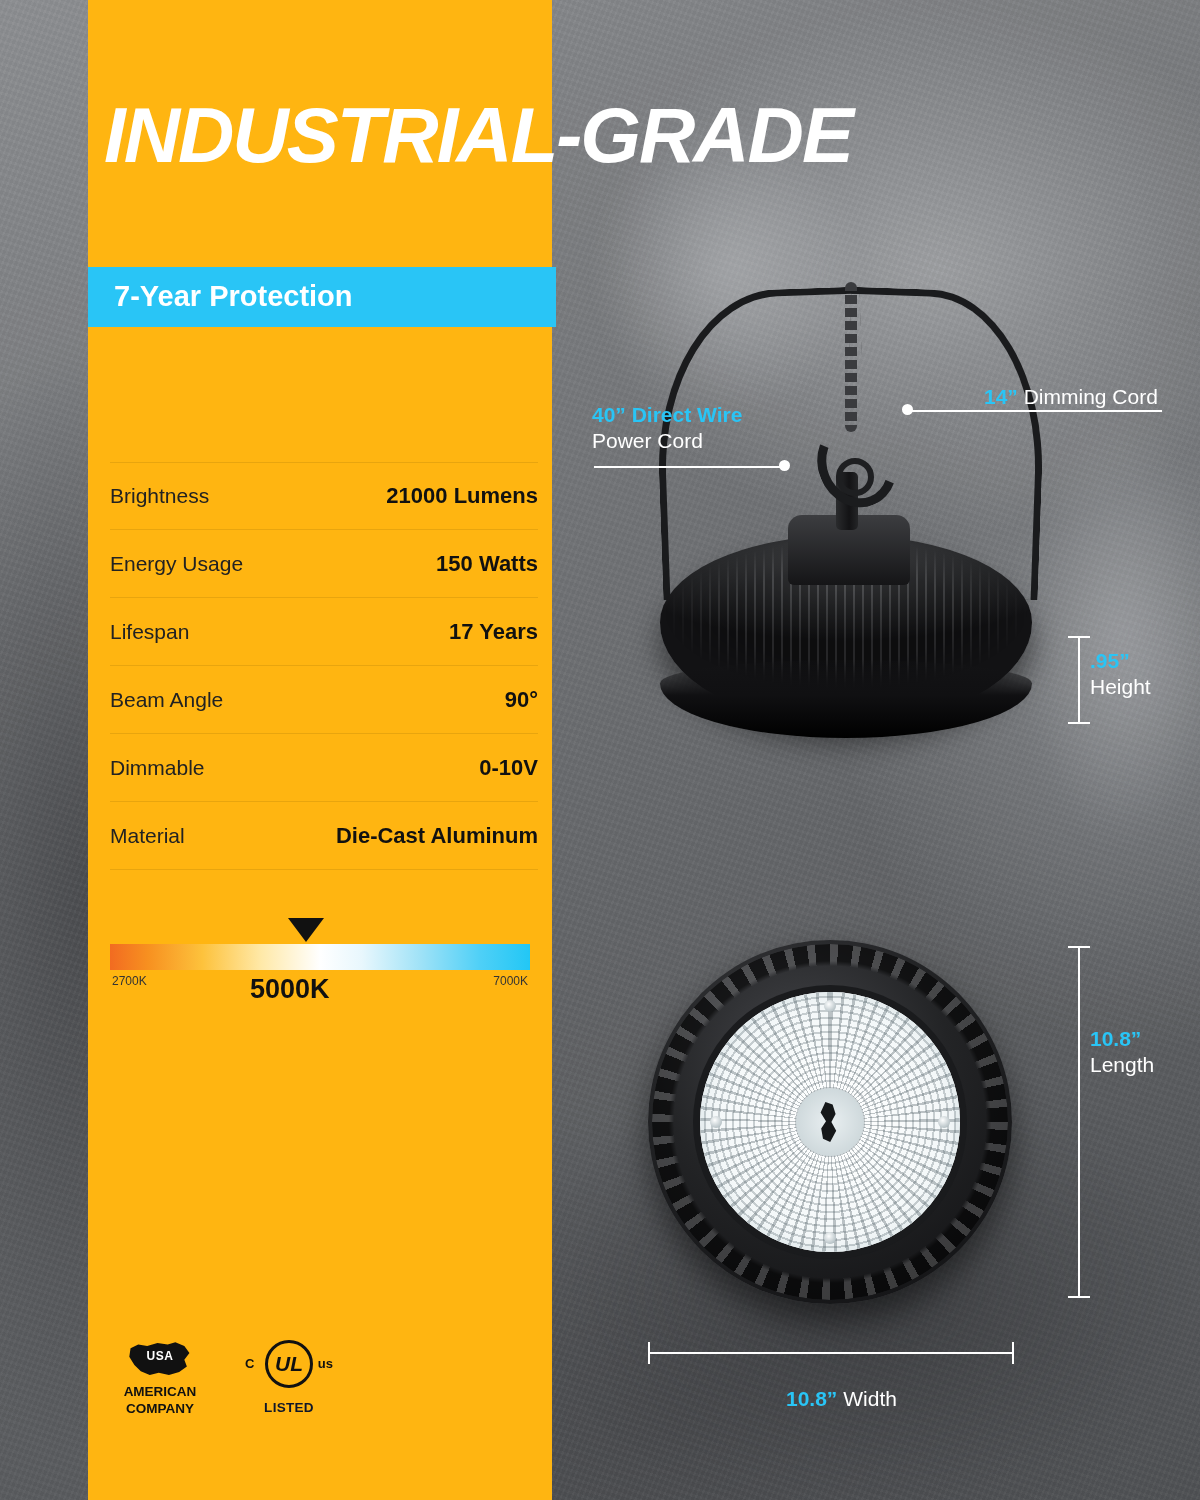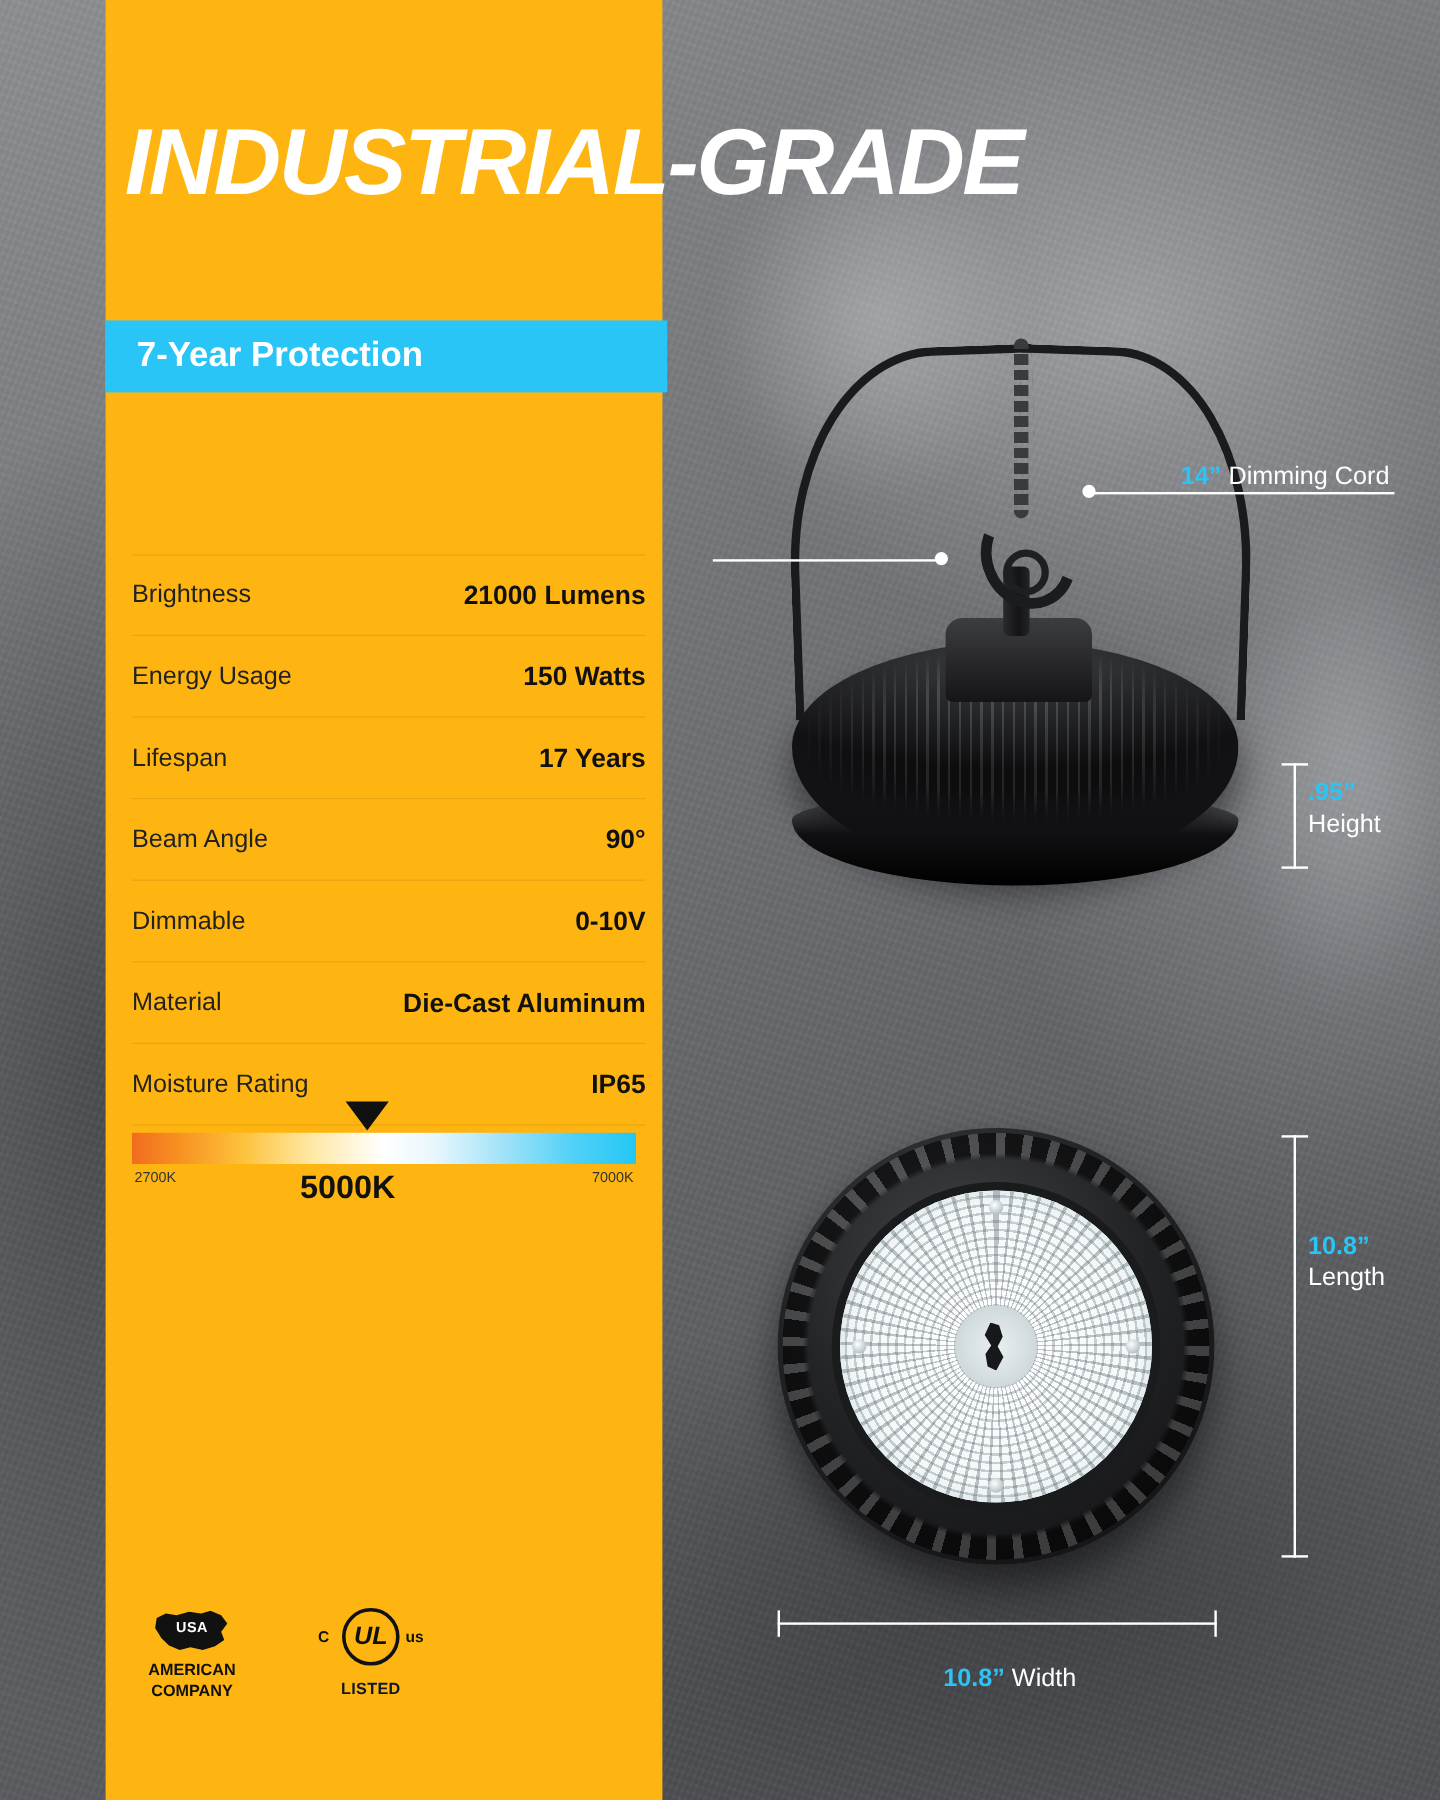--- a/index.html
+++ b/index.html
@@ -186,21 +186,21 @@
     color: #111111;
   }
 
   
   .badges {
     position: absolute;
     left: 110px;
     top: 1340px;
     display: flex;
     align-items: flex-start;
-    gap: 44px;
+    gap: 24px;
   }
   .badge-usa { width: 100px; text-align: center; }
   .usa-shape {
     width: 64px;
     height: 38px;
     margin: 0 auto 6px auto;
     position: relative;
     background: #111111;
     clip-path: polygon(4% 22%, 16% 12%, 30% 16%, 46% 8%, 62% 12%, 74% 6%, 88% 16%, 96% 34%, 88% 52%, 92% 70%, 80% 84%, 64% 92%, 48% 86%, 34% 92%, 20% 82%, 10% 66%, 2% 44%);
   }
@@ -517,24 +517,20 @@
       <span class="spec-value">90°</span>
     </div>
     <div class="spec-row">
       <span class="spec-label">Dimmable</span>
       <span class="spec-value">0-10V</span>
     </div>
     <div class="spec-row">
       <span class="spec-label">Material</span>
       <span class="spec-value">Die-Cast Aluminum</span>
     </div>
-    <div class="spec-row">
-      <span class="spec-label">Moisture Rating</span>
-      <span class="spec-value">IP65</span>
-    </div>
   </div>
 
   <div class="cct">
     <div class="cct-bar">
       <div class="cct-pointer"></div>
       <div class="cct-min">2700K</div>
       <div class="cct-max">7000K</div>
       <div class="cct-current">5000K</div>
     </div>
   </div>
@@ -568,20 +564,24 @@
     <div class="chain"></div>
     <div class="body-side"></div>
     <div class="fins-side"></div>
     <div class="rim-side"></div>
     <div class="hump"></div>
     <div class="stem"></div>
     <div class="hook-eye"></div>
     <div class="hook"></div>
   </div>
 
+  <div class="anno" style="left:592px; top:402px; width:300px;">
+    <b>40” Direct Wire</b><br>
+    <span>Power Cord</span>
+  </div>
   <div class="leader" style="left:594px; top:466px; width:190px; height:2px;"></div>
   <div class="dot" style="left:779px; top:460px;"></div>
 
   <div class="anno" style="left:984px; top:384px; width:240px;">
     <span class="hl">14”</span><span> Dimming Cord</span>
   </div>
   <div class="leader" style="left:912px; top:410px; width:250px; height:2px;"></div>
   <div class="dot" style="left:902px; top:404px;"></div>
 
   <div class="tick" style="left:1078px; top:636px; width:2px; height:88px;"></div>

